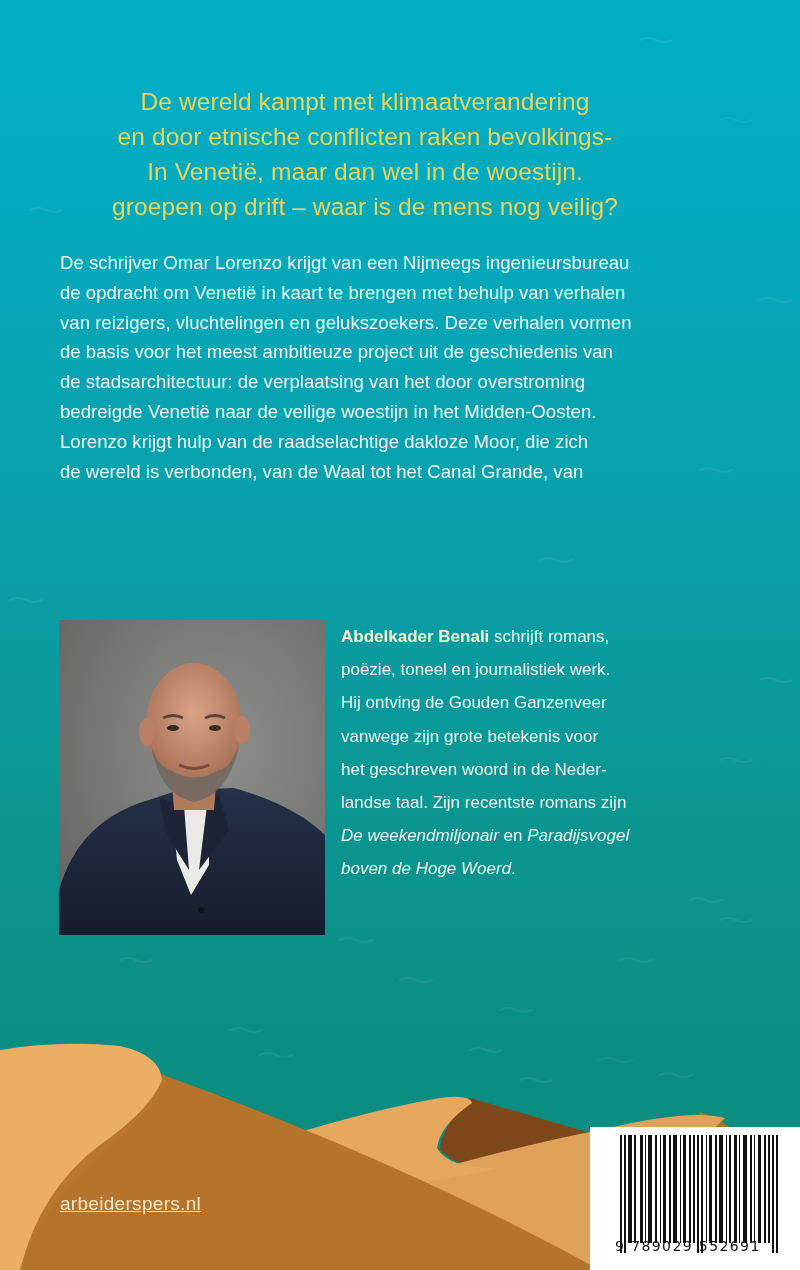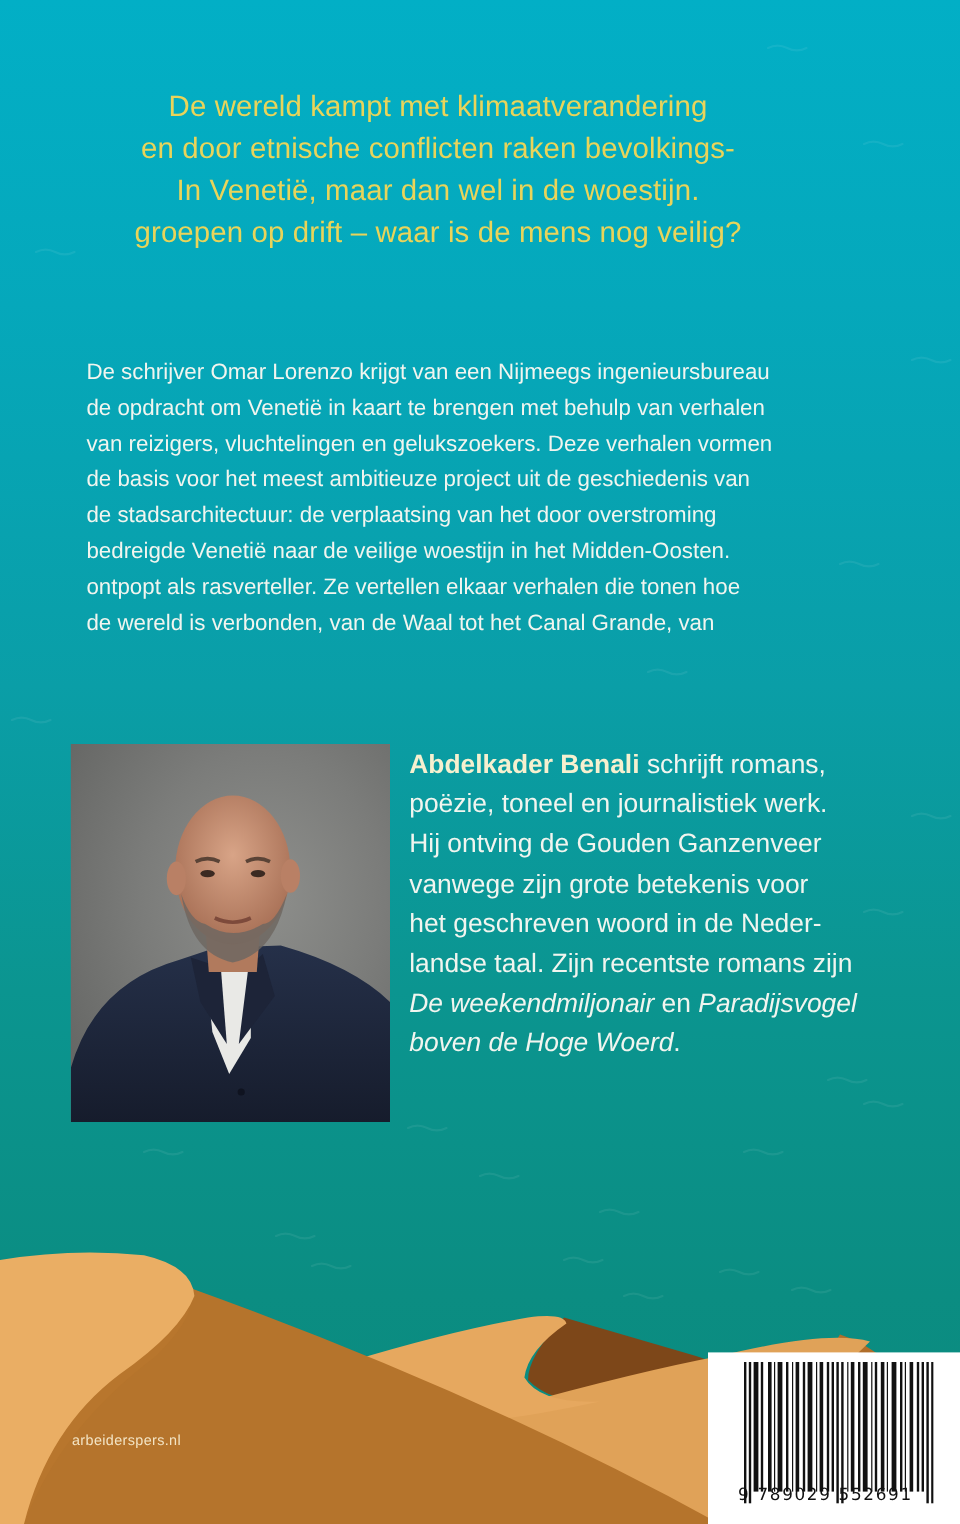--- a/index.html
+++ b/index.html
@@ -1,35 +1,35 @@
 <!DOCTYPE html>
 <html><head>
 <meta charset="utf-8">
 <style>
   html, body { margin:0; padding:0; }
   body { width:800px; height:1270px; overflow:hidden; position:relative;
          font-family:"Liberation Sans", "DejaVu Sans", sans-serif; }
   .cover { position:absolute; left:0; top:0; width:800px; height:1270px; overflow:hidden;
            background: linear-gradient(180deg, #02afc6 0%, #05a8bb 20%, #0a9ea7 45%, #0b9590 65%, #0b8d82 85%, #0a8a7e 100%); }
   .waves { position:absolute; left:0; top:0; width:800px; height:1270px; }
-  .headline { position:absolute; left:0; top:72px; width:730px; text-align:center;
+  .headline { position:absolute; left:0; top:84px; width:730px; text-align:center;
               color:#e9d45a; font-size:24.5px; line-height:35px; letter-spacing:0.1px; }
   .headline div { white-space:nowrap; }
-  .blurb { position:absolute; left:72px; top:248px; width:700px; color:#f1f5ef;
-           font-size:18.6px; line-height:29.8px;margin-top:47px; }
+  .blurb { position:absolute; left:60px; top:248px; width:700px; color:#f1f5ef;
+           font-size:18.6px; line-height:29.8px; }
   .blurb div { white-space:nowrap; }
   .photo { position:absolute; left:59px; top:620px; width:266px; height:315px; overflow:hidden;
            background: radial-gradient(ellipse at 60% 40%, #8e8f8c 0%, #7b7c7a 45%, #5f605e 100%); }
   .bio { position:absolute; left:341px; top:620px; width:440px; color:#f1f5ef;
-         font-size:22px; line-height:33.2px; }
+         font-size:17px; line-height:33.2px; }
   .bio div { white-space:nowrap; }
   .bio b { color:#f6f0cf; font-weight:bold; }
   .bio i { }
   .dunes { position:absolute; left:0; top:990px; width:800px; height:280px; }
-  .site { position:absolute; left:60px; top:1193px; color:#f3e4c4; font-size:12px; letter-spacing:0.3px; }
+  .site { position:absolute; left:60px; top:1193px; color:#f3e4c4; font-size:19px; letter-spacing:0.3px;text-decoration:underline; }
   .barcode-box { position:absolute; left:590px; top:1127px; width:214px; height:143px; background:#ffffff; }
   .barcode-bars { position:absolute; left:30px; top:8px; width:158px; height:118px; }
   .barcode-digits { position:absolute; left:25px; top:111px; font-family:"DejaVu Sans", sans-serif;
                     font-size:14px; letter-spacing:1.4px; color:#111; background:transparent; white-space:pre; }
 </style>
 </head>
 <body>
 
 <div class="cover">
 
@@ -67,21 +67,21 @@
     <div>groepen op drift – waar is de mens nog veilig?</div>
   </div>
 
   <div class="blurb">
     <div>De schrijver Omar Lorenzo krijgt van een Nijmeegs ingenieursbureau</div>
     <div>de opdracht om Venetië in kaart te brengen met behulp van verhalen</div>
     <div>van reizigers, vluchtelingen en gelukszoekers. Deze verhalen vormen</div>
     <div>de basis voor het meest ambitieuze project uit de geschiedenis van</div>
     <div>de stadsarchitectuur: de verplaatsing van het door overstroming</div>
     <div>bedreigde Venetië naar de veilige woestijn in het Midden-Oosten.</div>
-    <div>ontpopt als rasverteller. Ze vertellen elkaar verhalen die tonen hoe</div>
+    <div>Lorenzo krijgt hulp van de raadselachtige dakloze Moor, die zich</div>
     <div>de wereld is verbonden, van de Waal tot het Canal Grande, van</div>
   </div>
 
   <div class="photo" title="Portrait of Abdelkader Benali">
     <svg width="266" height="315" viewBox="0 0 266 315">
       <defs>
         <radialGradient id="skin" cx="50%" cy="40%" r="60%">
           <stop offset="0%" stop-color="#d8a487"></stop>
           <stop offset="100%" stop-color="#a76f55"></stop>
         </radialGradient>

